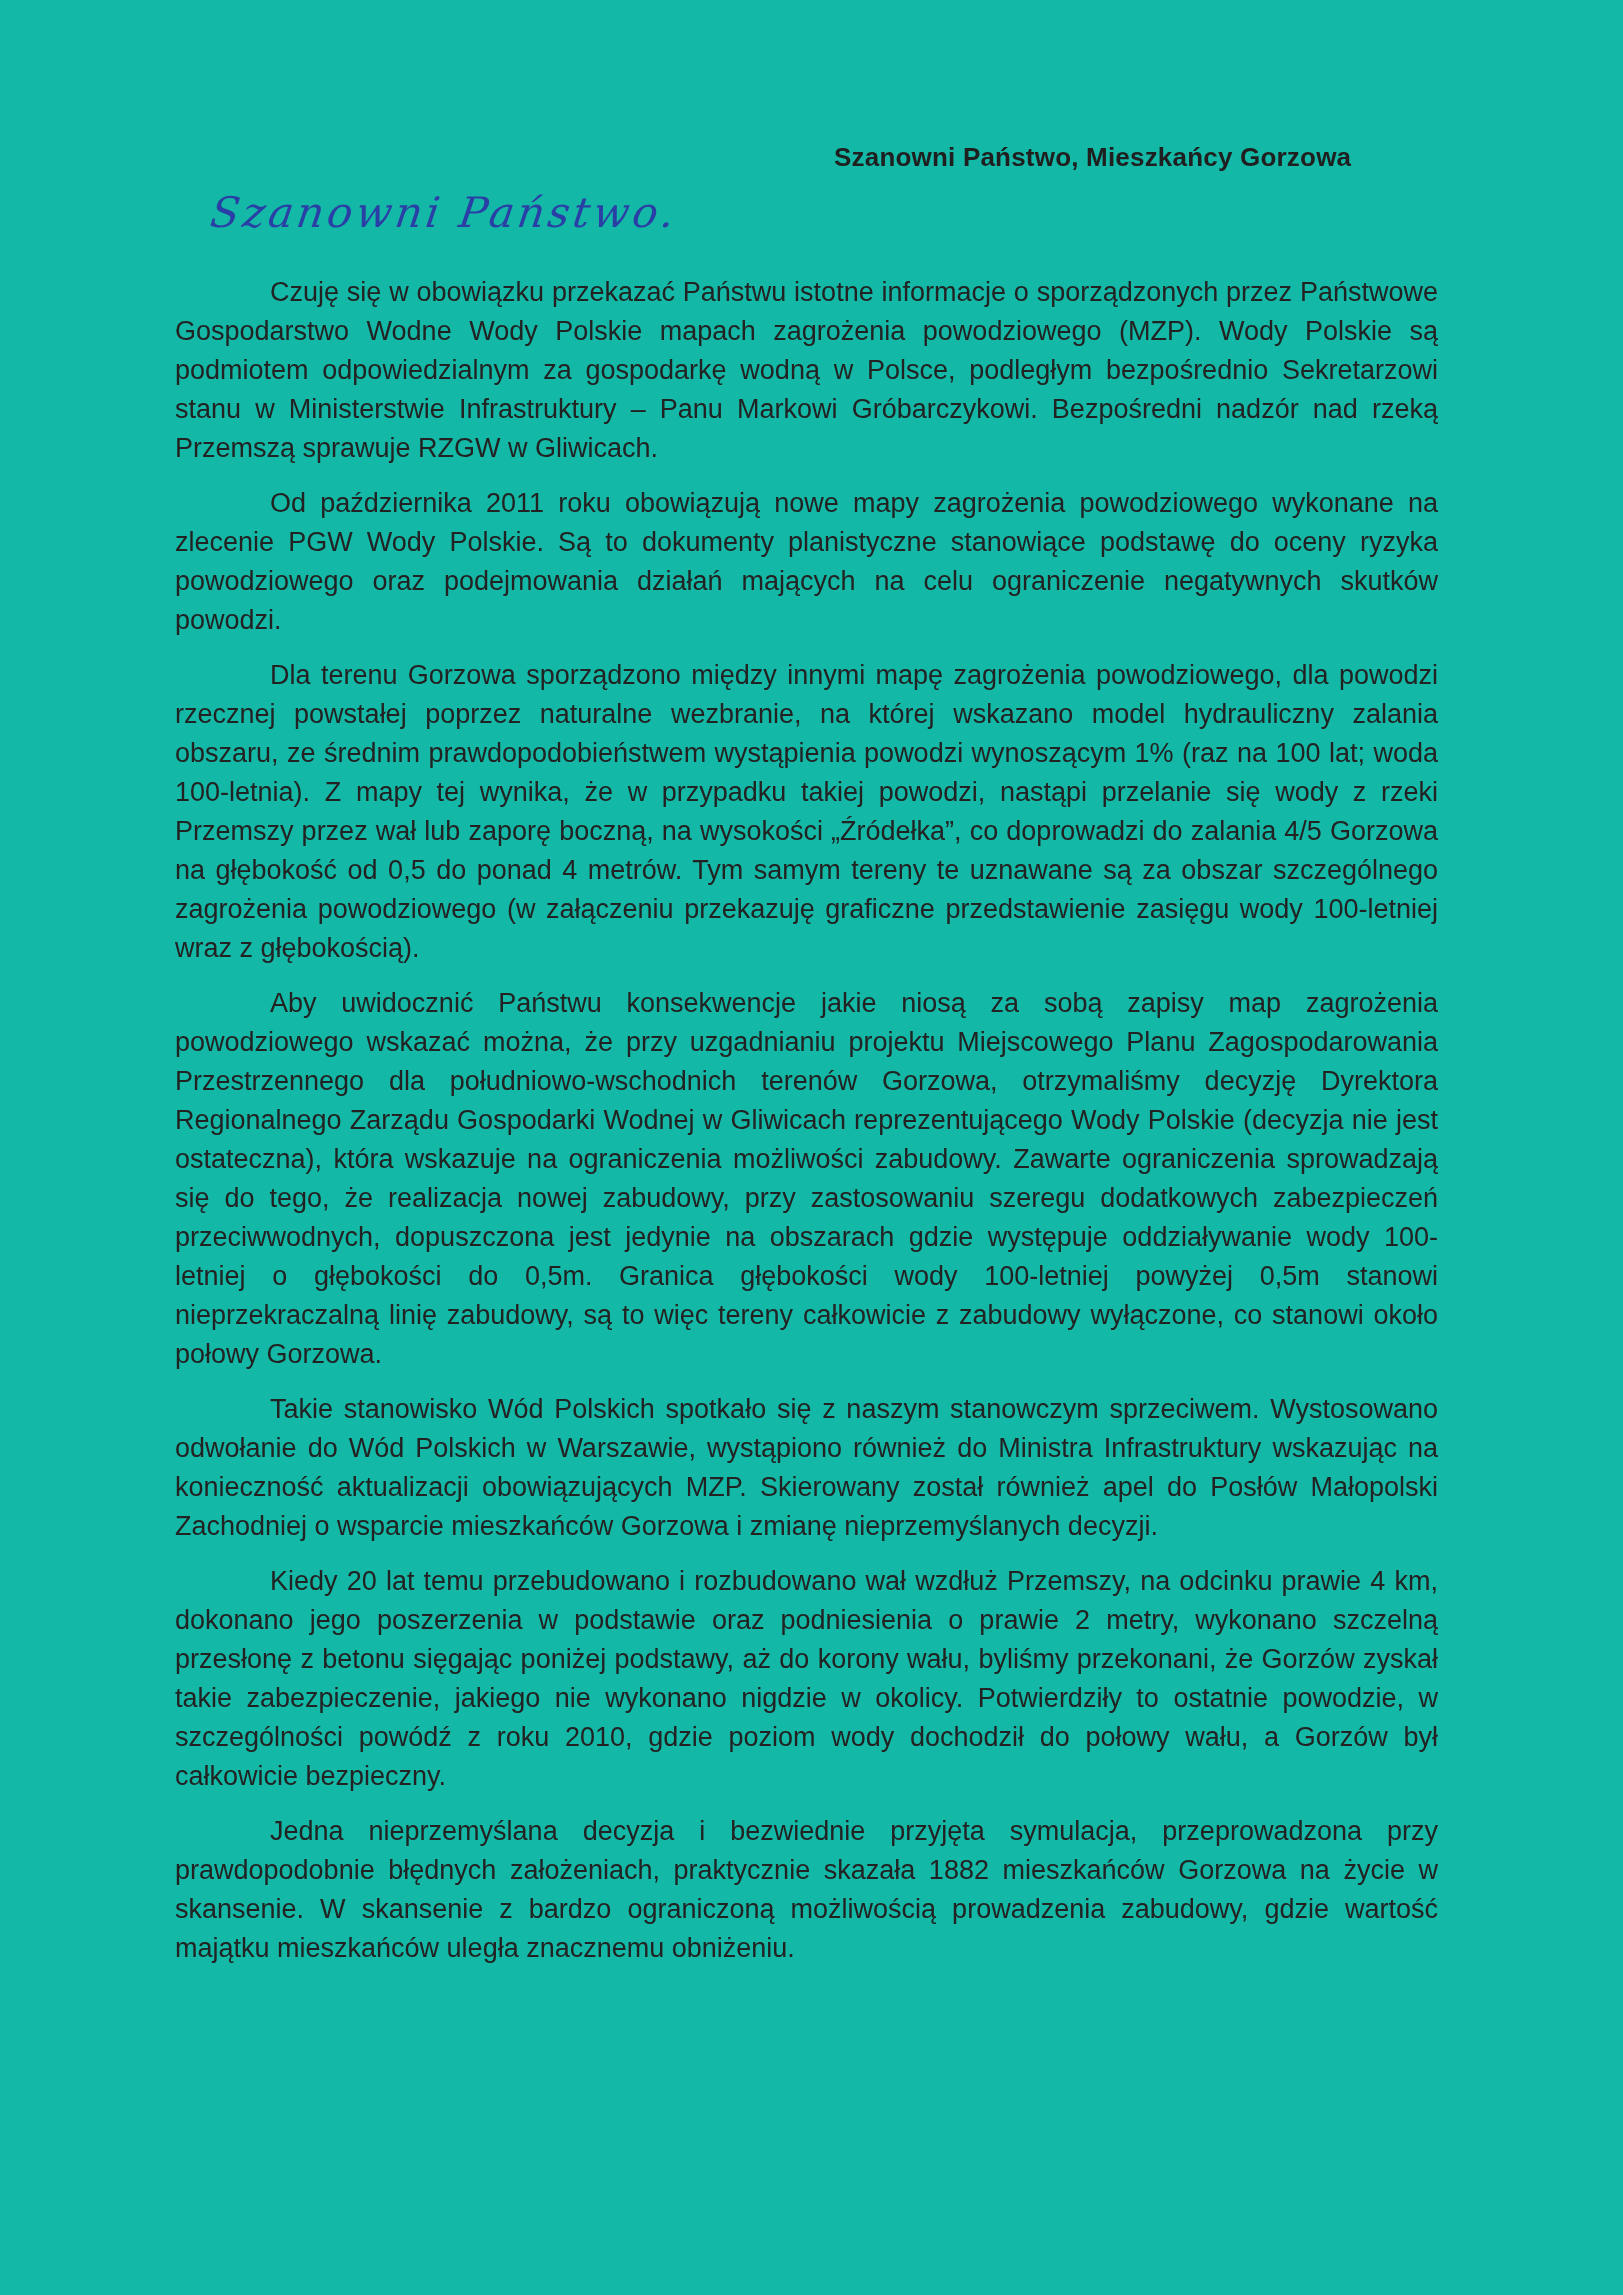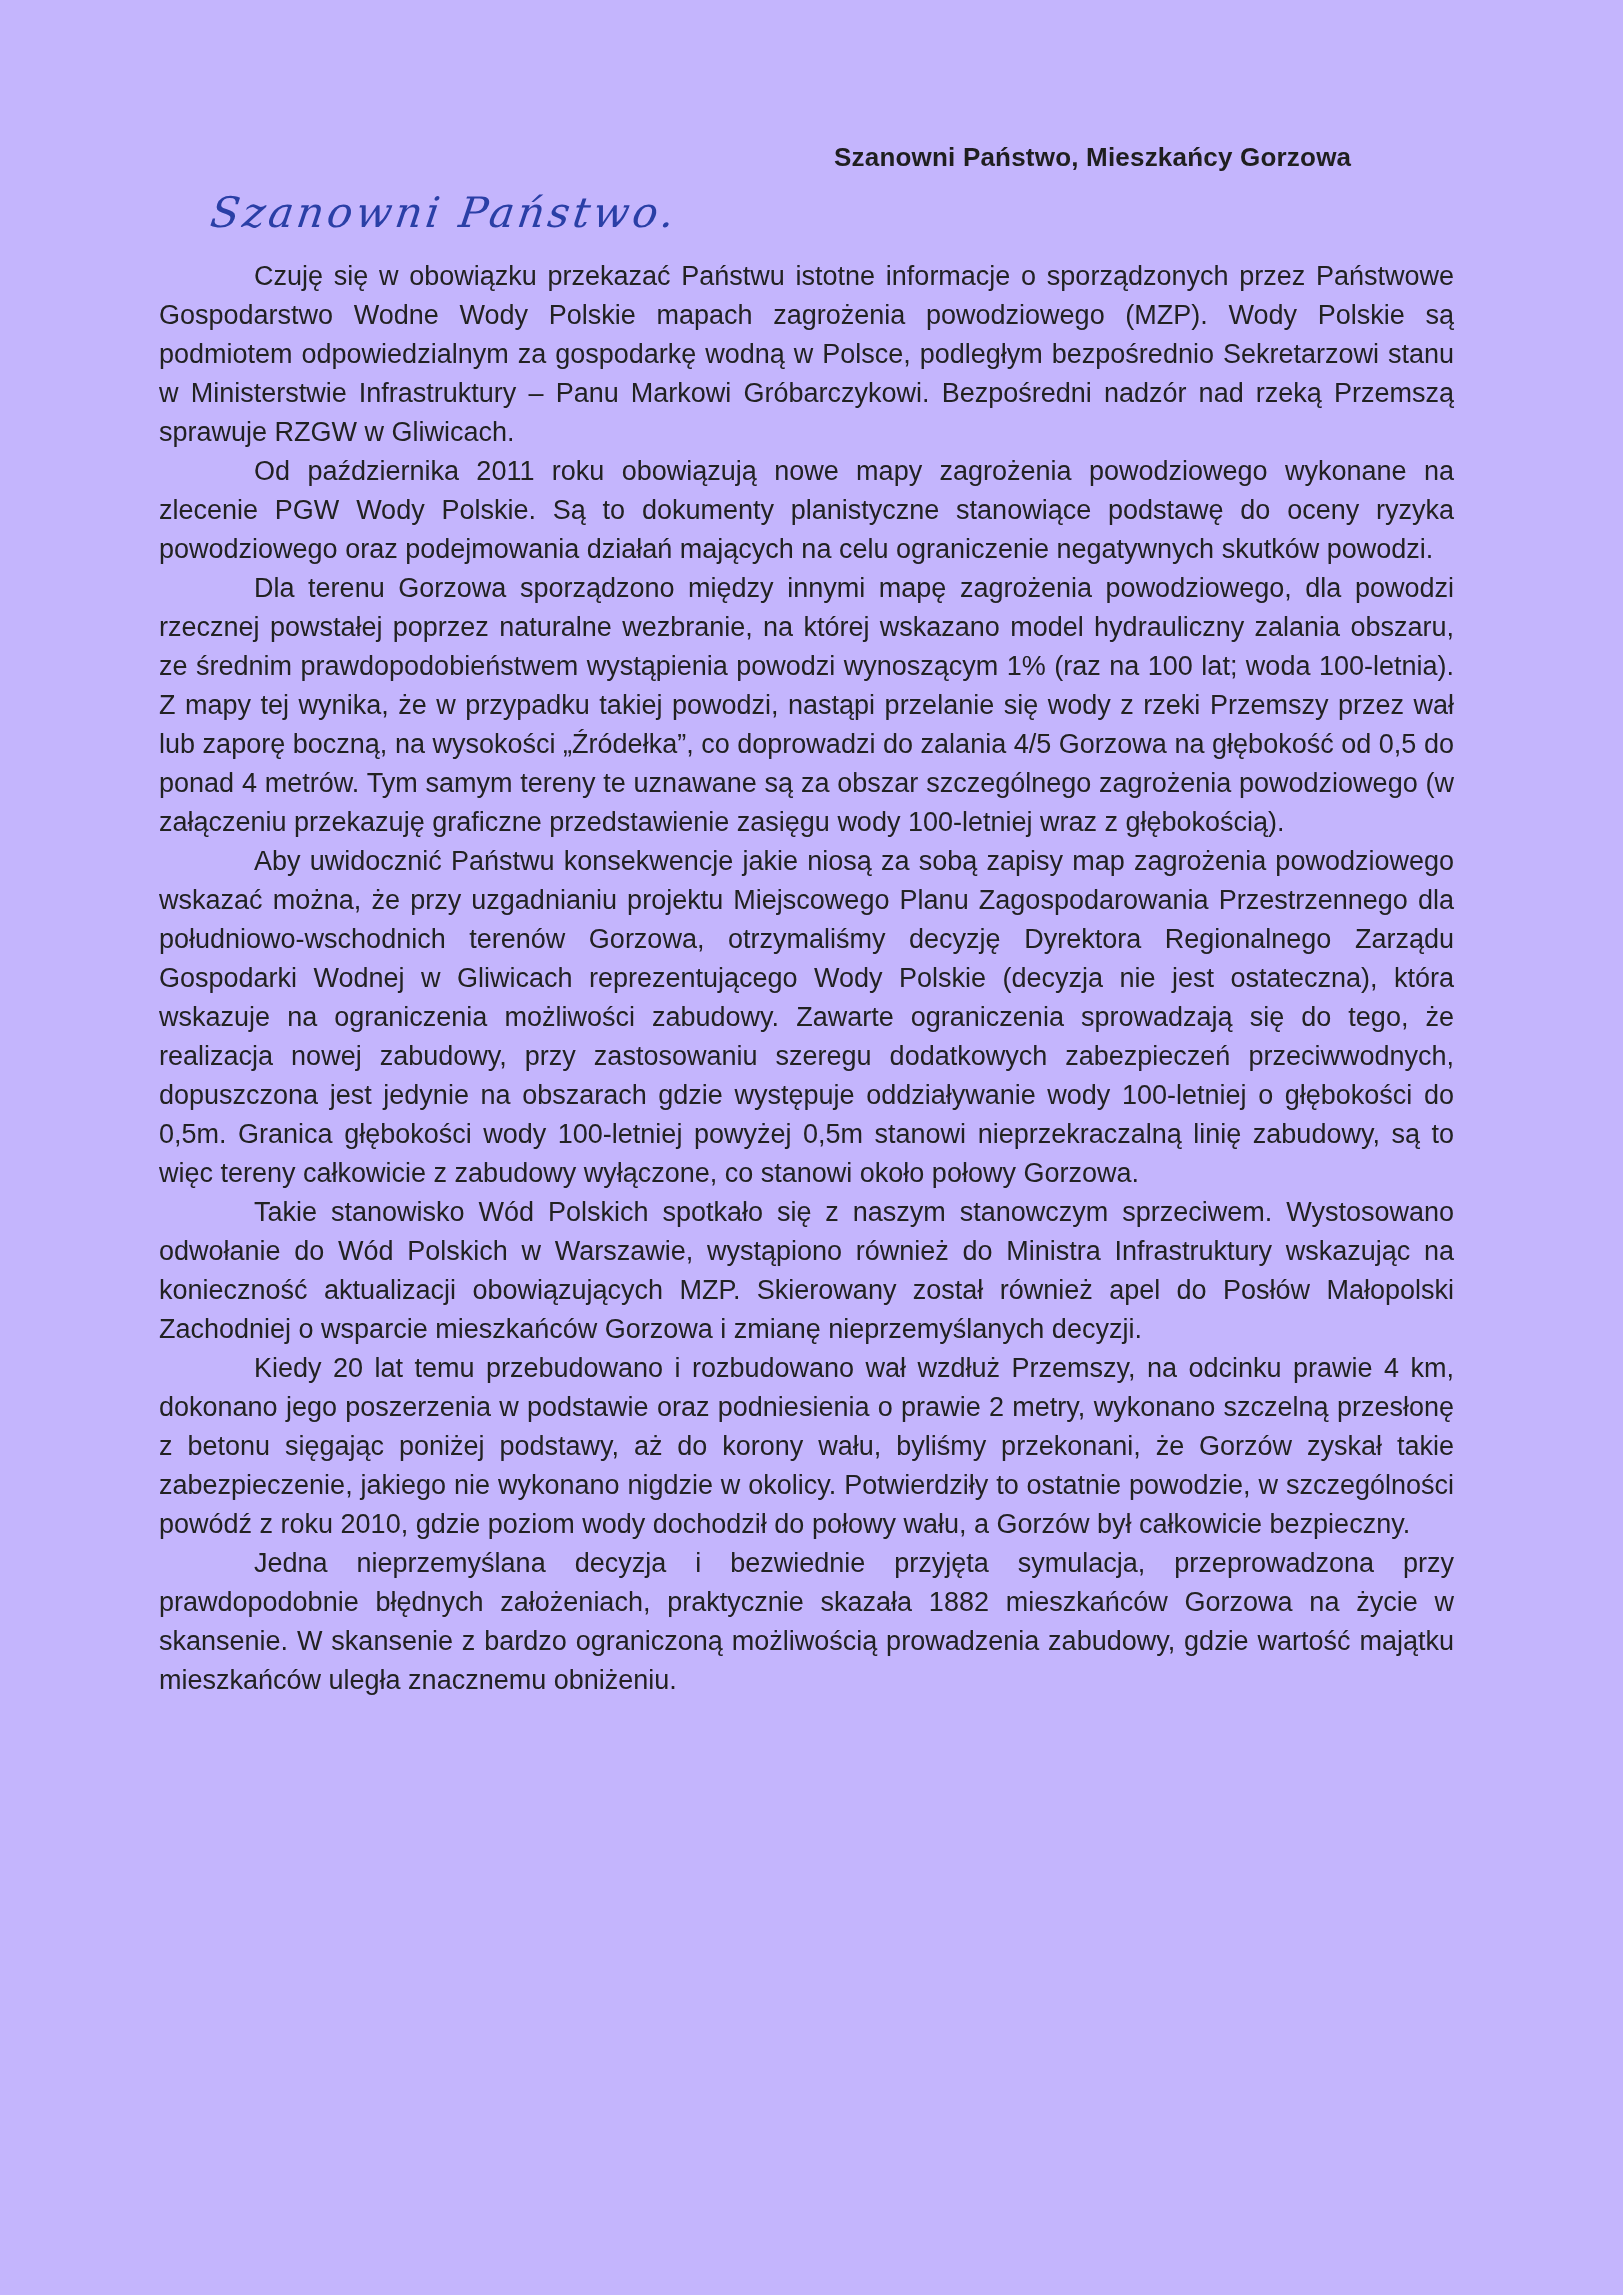--- a/index.html
+++ b/index.html
@@ -1,40 +1,40 @@
 <!DOCTYPE html>
 <html style="font-size:13.5px"><head>
 <meta charset="utf-8">
 <style>
   html, body { margin: 0; padding: 0; background: #ffffff; }
   body { width: 1623px; height: 2295px; position: relative; overflow: hidden; }
   .page {
     position: absolute; left: 0; top: 0; width: 1623px; height: 2295px;
-    background: #c4b5fd;
+    background: #14b8a6;
   }
   .heading {
     position: absolute; left: 834px; top: 142px;
     font-family: "Liberation Sans", sans-serif;
     font-weight: bold; font-size: 26px; color: #1f1f1f;
     letter-spacing: 0.2px;
   }
   .handwritten {
     position: absolute; left: 211px; top: 188px;
     font-family: "DejaVu Serif", serif; font-style: italic;
     font-size: 42px; color: #2a3fa6;
     transform: skewX(-8deg);
     letter-spacing: 3.4px;
   }
   .body-text {
     position: absolute; left: 159px; top: 257px; width: 1295px;
     font-family: "Liberation Sans", sans-serif;
     font-size: 27px; line-height: 39px; color: #222222;
     text-align: justify;
   }
-  .body-text p { margin: 0; text-indent: 95px; }
+  .body-text p { margin: 16px; text-indent: 95px; }
   .body-text p.bold { font-weight: bold; }
 </style>
 </head>
 <body>
 
 <div class="page">
 
   <div class="heading">Szanowni Państwo, Mieszkańcy Gorzowa</div>
 
   <div class="handwritten" style="color: rgb(42, 63, 166);">

